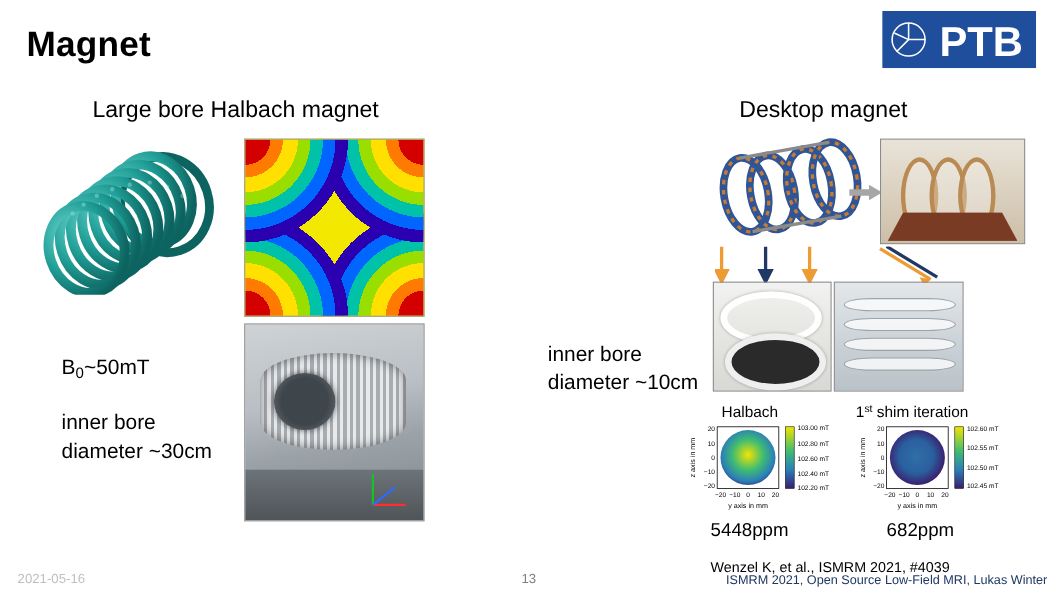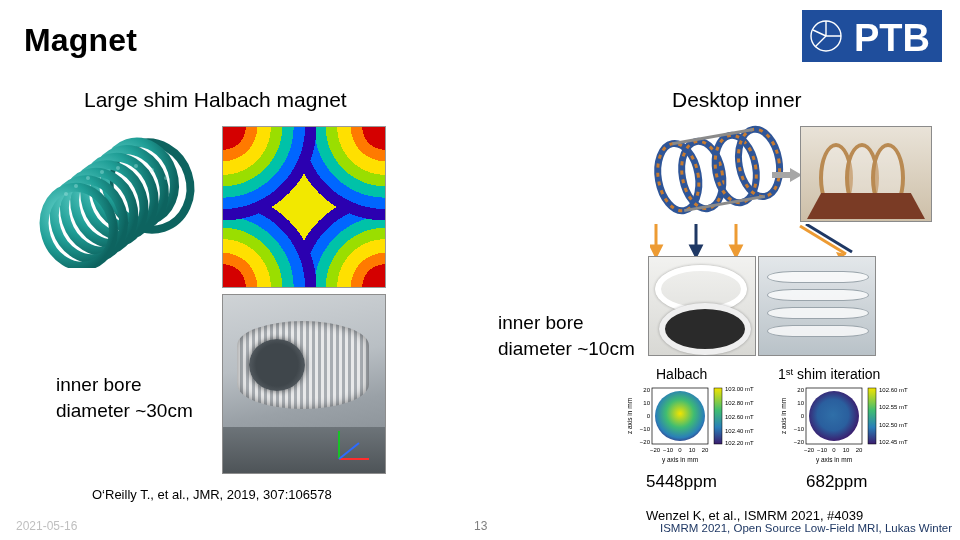--- a/index.html
+++ b/index.html
@@ -277,21 +277,21 @@
     <svg viewBox="0 0 140 52" width="140" height="52">
       <rect x="0" y="0" width="140" height="52" fill="#1F4E9C"></rect>
       <g fill="none" stroke="#ffffff" stroke-width="1.4">
         <circle cx="24" cy="26" r="15"></circle>
         <path d="M24 26 L24 11 M24 26 L39 26 M24 26 L13 37 M24 26 L11 20"></path>
       </g>
       <text x="52" y="41" font-family="Liberation Sans, sans-serif" font-size="38" font-weight="bold" fill="#ffffff">PTB</text>
     </svg>
   </div>
 
-  <div class="sec-head" id="head-left">Large shim Halbach magnet</div>
+  <div class="sec-head" id="head-left">Large bore Halbach magnet</div>
 
   <div class="halbach-render">
     <svg viewBox="0 0 180 140" width="180" height="140">
       <defs>
         <radialGradient id="mag" cx="35%" cy="30%" r="75%">
           <stop offset="0%" stop-color="#6fd9d2"></stop>
           <stop offset="60%" stop-color="#1f9e96"></stop>
           <stop offset="100%" stop-color="#0d635f"></stop>
         </radialGradient>
       </defs>
@@ -331,28 +331,30 @@
     <div class="bore"></div>
     <div class="axes">
       <svg viewBox="0 0 44 40" width="44" height="40">
         <line x1="8" y1="34" x2="8" y2="6" stroke="#17c227" stroke-width="2"></line>
         <line x1="8" y1="34" x2="38" y2="34" stroke="#ff2d2d" stroke-width="2"></line>
         <line x1="8" y1="34" x2="28" y2="18" stroke="#2d6bff" stroke-width="2"></line>
       </svg>
     </div>
   </div>
 
+  <div class="left-text" id="left-b0">
+    <span>B</span><span class="sub">0</span><span>~50mT</span>
+  </div>
   <div class="left-text" id="left-bore">
     <div>inner bore</div>
     <div>diameter ~30cm</div>
   </div>
 
-  <div class="ref-left">O‘Reilly T., et al., JMR, 2019,  307:106578</div>
-
-  <div class="sec-head" id="head-right">Desktop inner</div>
+
+  <div class="sec-head" id="head-right">Desktop magnet</div>
 
   <div class="desk-coils">
     <svg viewBox="0 0 150 100" width="150" height="100">
       <g transform="rotate(-10 75 50)">
         <ellipse cx="34" cy="48" rx="20" ry="34" fill="none" stroke="#2f5597" stroke-width="7"></ellipse>
         <ellipse cx="34" cy="48" rx="20" ry="34" fill="none" stroke="#c77b30" stroke-width="3" stroke-dasharray="4 5"></ellipse>
         <ellipse cx="58" cy="50" rx="20" ry="34" fill="none" stroke="#2f5597" stroke-width="7"></ellipse>
         <ellipse cx="58" cy="50" rx="20" ry="34" fill="none" stroke="#c77b30" stroke-width="3" stroke-dasharray="4 5"></ellipse>
         <ellipse cx="92" cy="50" rx="20" ry="34" fill="none" stroke="#2f5597" stroke-width="7"></ellipse>
         <ellipse cx="92" cy="50" rx="20" ry="34" fill="none" stroke="#c77b30" stroke-width="3" stroke-dasharray="4 5"></ellipse>

